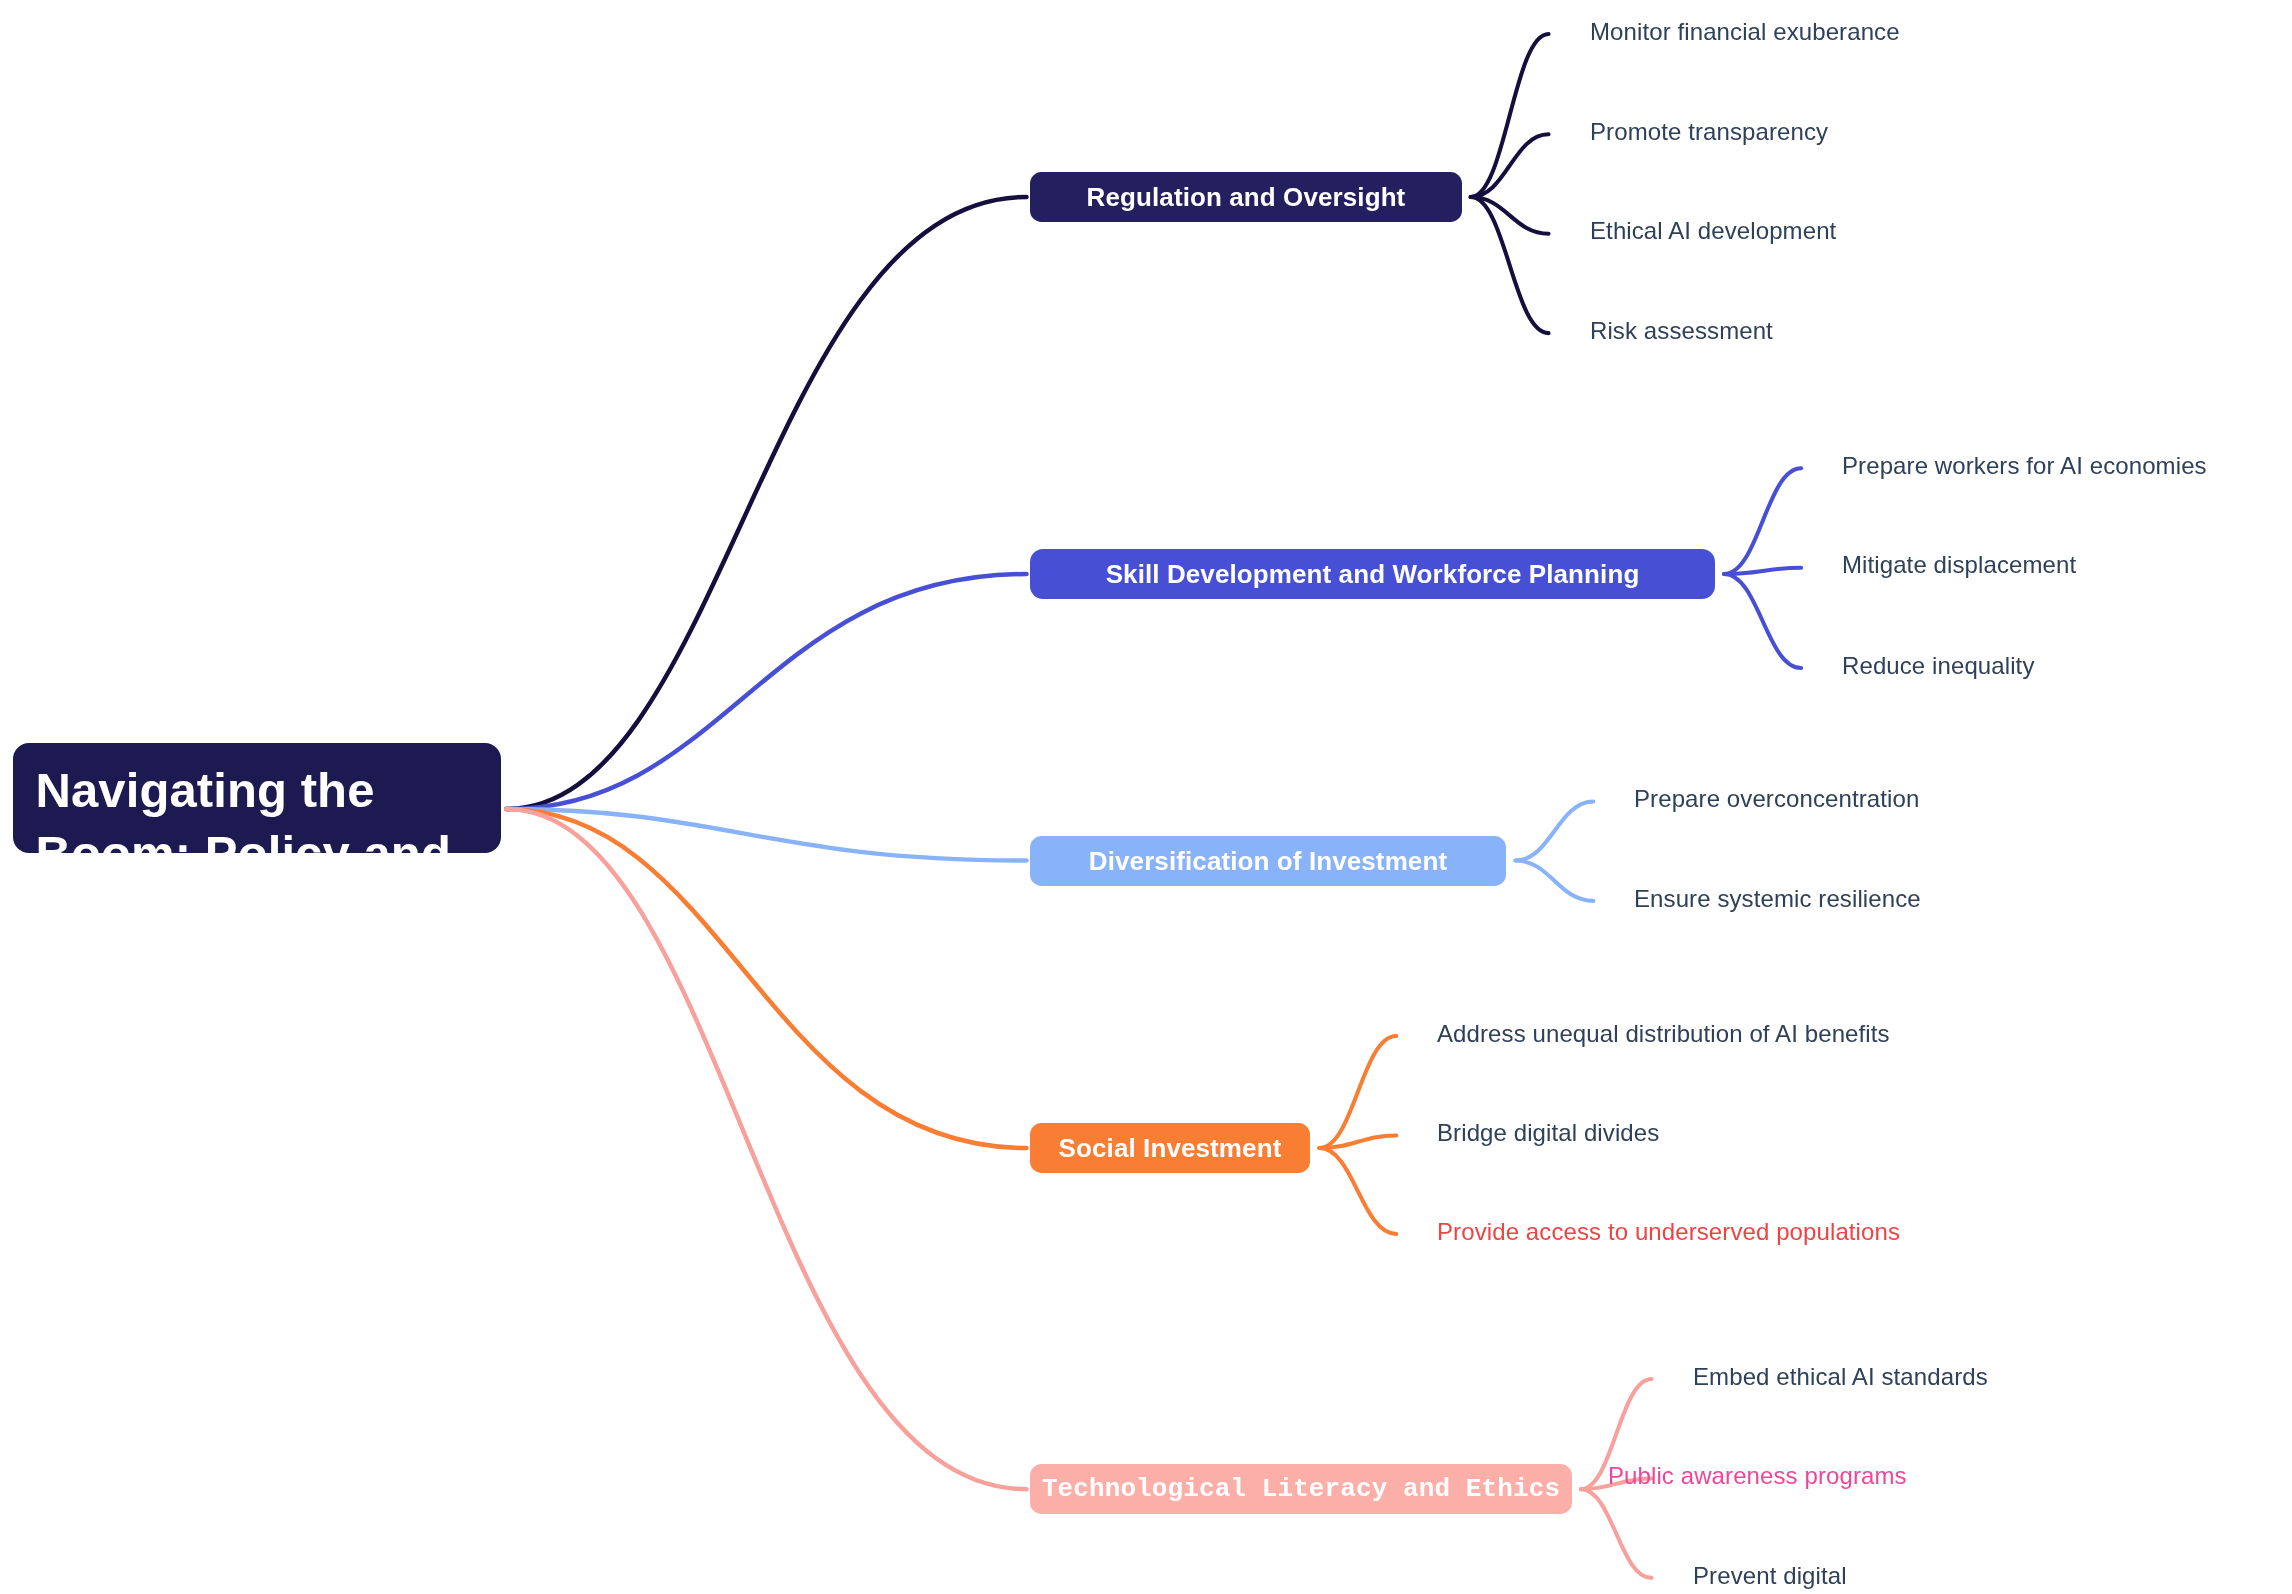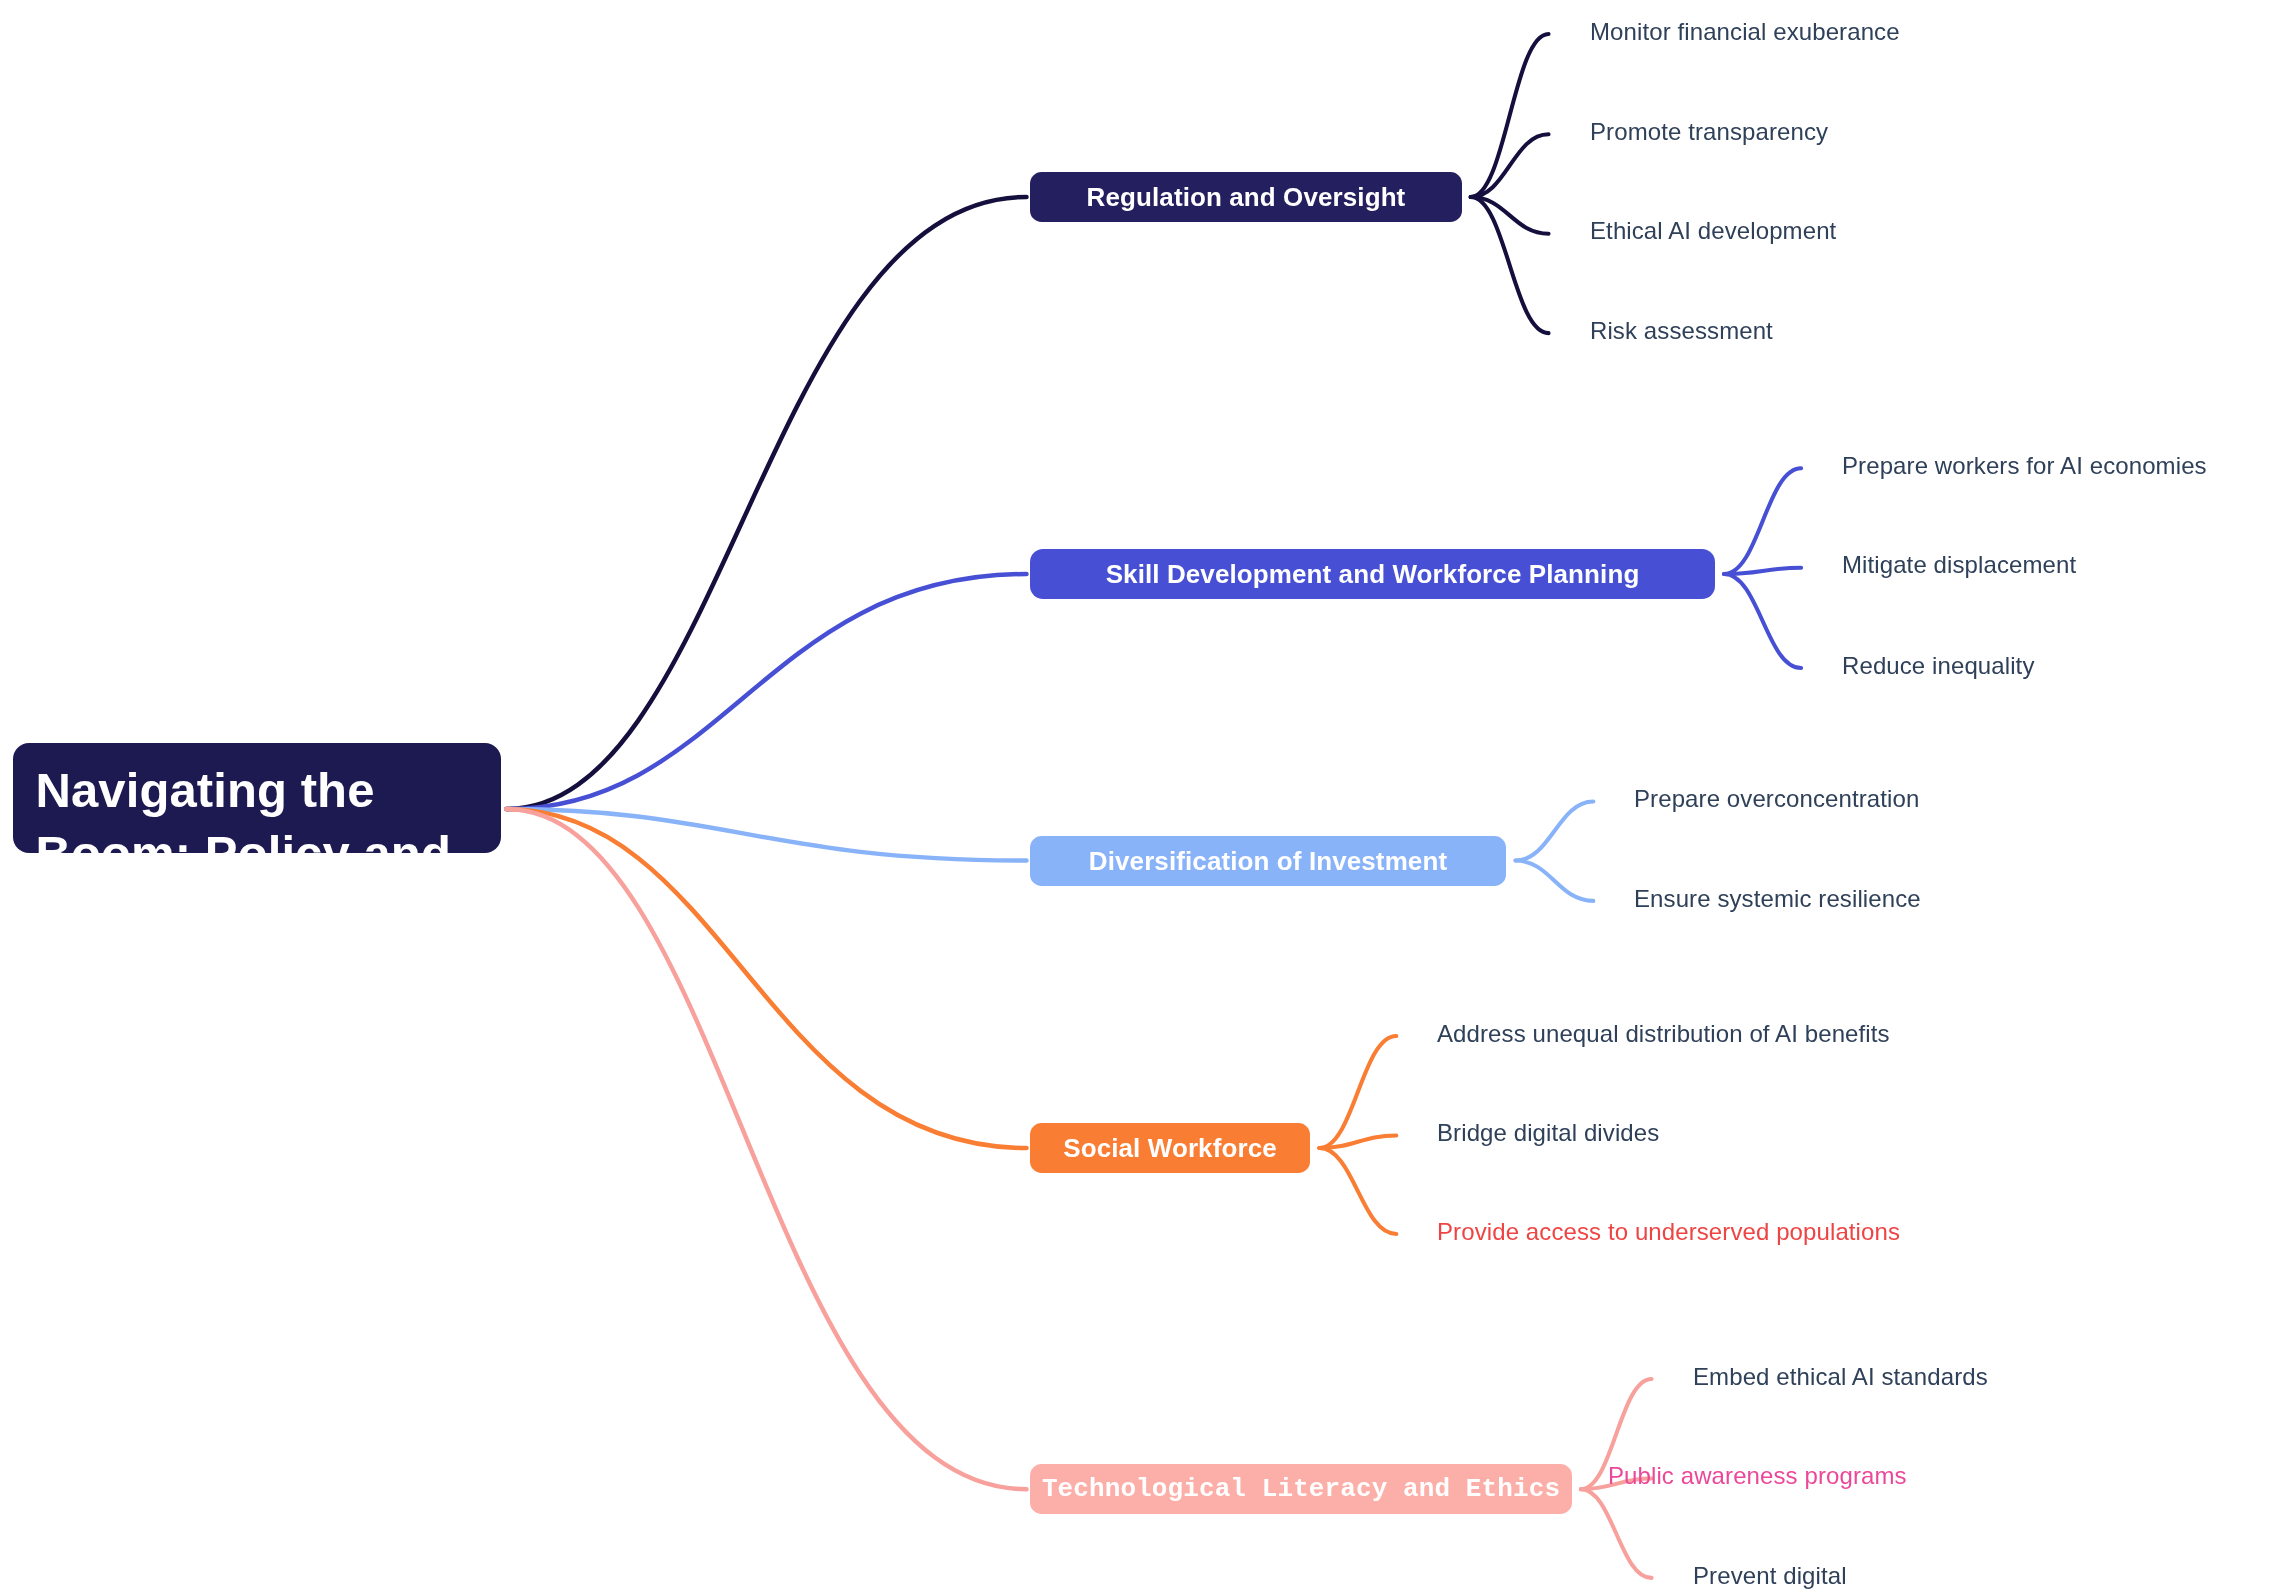--- a/index.html
+++ b/index.html
@@ -111,21 +111,21 @@
       <div class="branch-node" style="left: 1030px; top: 172px; width: 432px; background: rgb(36, 31, 94);">
         <span>Regulation and Oversight</span>
       </div>
       <div class="branch-node" style="left: 1030px; top: 549px; width: 685px; background: rgb(71, 80, 212); border-radius: 13px;">
         <span>Skill Development and Workforce Planning</span>
       </div>
       <div class="branch-node" style="left: 1030px; top: 836px; width: 476px; background: rgb(137, 179, 249);">
         <span>Diversification of Investment</span>
       </div>
       <div class="branch-node" style="left: 1030px; top: 1123px; width: 280px; background: rgb(249, 125, 51);">
-        <span>Social Workforce</span>
+        <span>Social Investment</span>
       </div>
       <div class="branch-node" style="left: 1030px; top: 1464px; width: 542px; background: rgb(252, 175, 168); font-family: Liberation Mono, monospace;">
         <span>Technological Literacy and Ethics</span>
       </div>
     </div>
   <div id="leaf-layer">
       <div class="leaf-label" style="left: 1590px; top: 19.7px; color: rgb(47, 64, 89);">Monitor financial exuberance</div>
       <div class="leaf-label" style="left: 1590px; top: 120px; color: rgb(47, 64, 89);">Promote transparency</div>
       <div class="leaf-label" style="left: 1590px; top: 219px; color: rgb(47, 64, 89);">Ethical AI development</div>
       <div class="leaf-label" style="left: 1590px; top: 319px; color: rgb(47, 64, 89);">Risk assessment</div>

